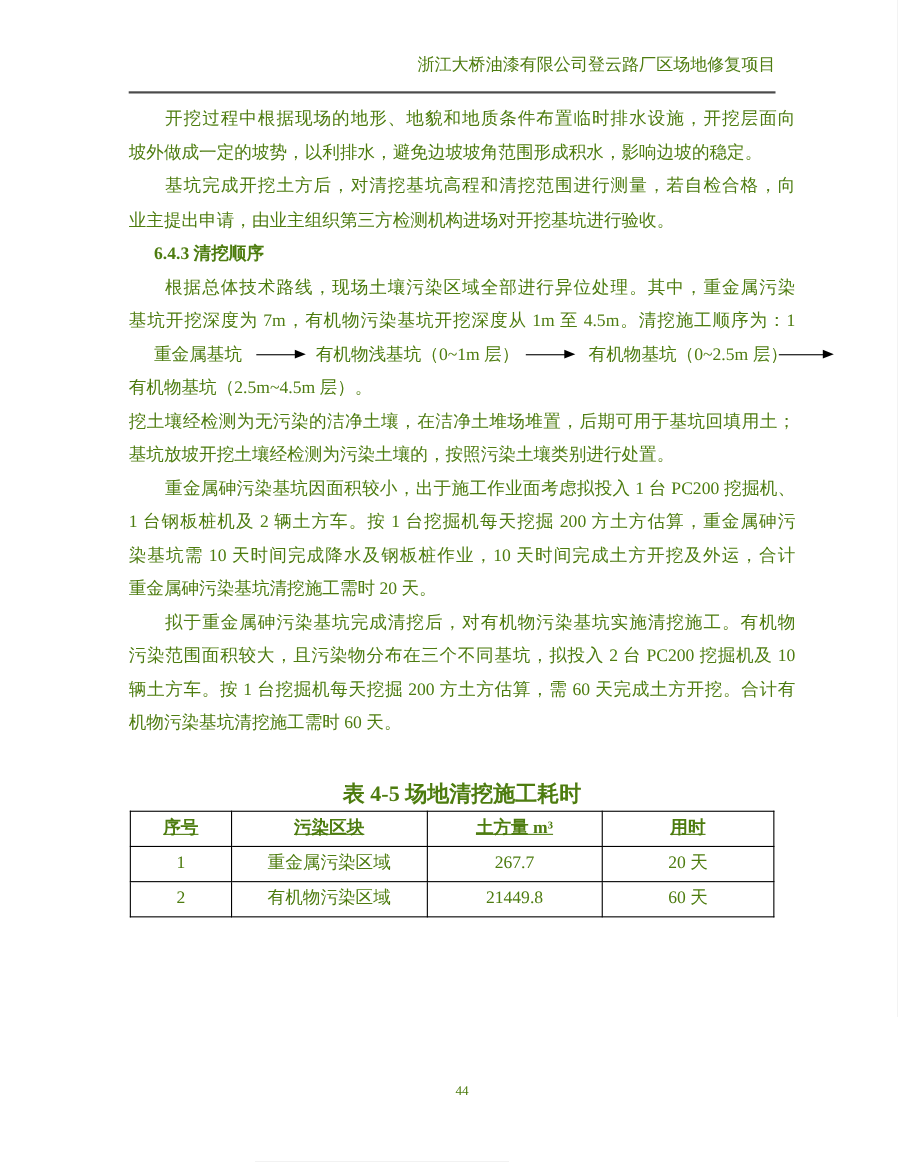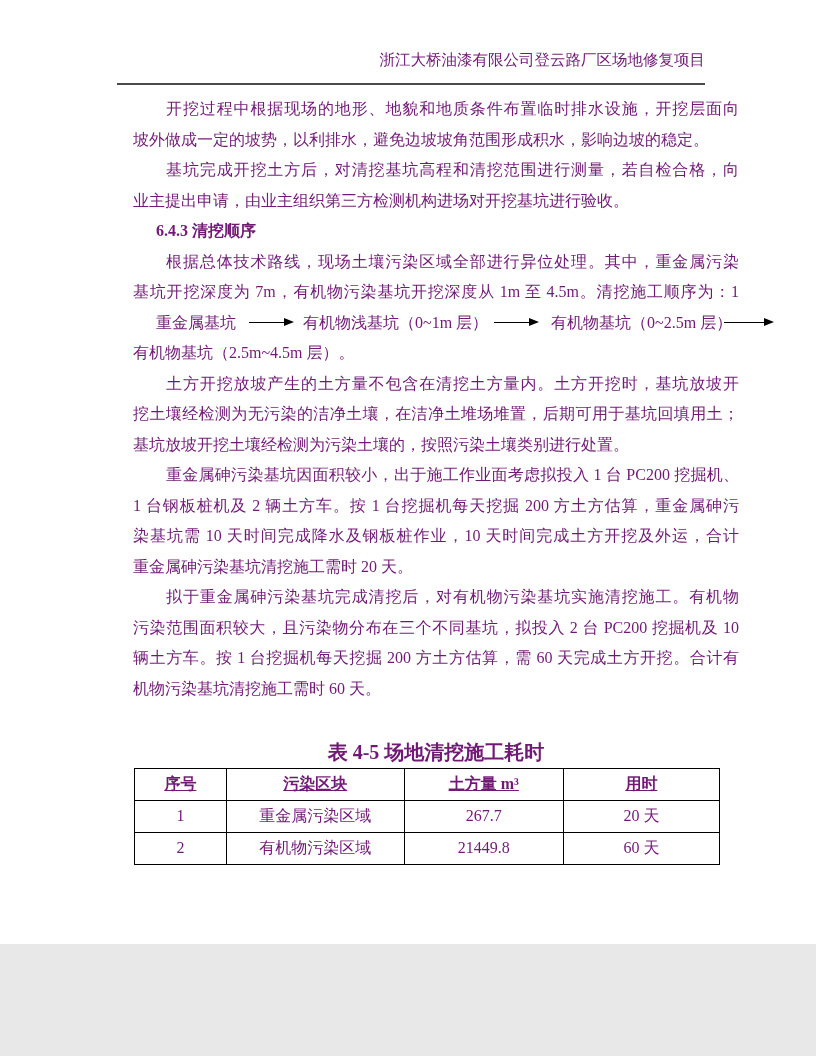--- a/index.html
+++ b/index.html
@@ -1,35 +1,35 @@
 <!DOCTYPE html>
 <html><head>
 <meta charset="utf-8">
 <style>
   html, body { margin: 0; padding: 0; background: #e8e8e8; }
   .page {
     position: relative;
-    width: 816px; height: 944px;
+    width: 816px; height: 1056px;
     margin: 0 auto;
     background: #ffffff;
     font-family: "Liberation Serif", "DejaVu Serif", serif;
-    color: #701a75;
+    color: #4d7c0f;
     overflow: hidden;
   }
   
   .page-header {
     position: absolute; top: 50px; left: 117px; width: 588px;
     text-align: right;
     font-size: 15.5px; line-height: 20px;
     padding-bottom: 13px;
     border-bottom: 2px solid #4a4a4a;
   }
   
   .content {
-    position: absolute; top: 94px; left: 133px; width: 606px;
+    position: absolute; top: 94px; left: 117px; width: 606px;
     font-size: 16px; line-height: 30.5px;
   }
   .ln {
     height: 30.5px;
     text-align: justify;
     text-align-last: justify;
     white-space: nowrap;
   }
   .ln.last { text-align: center; text-align-last: left; }
   .ln.indent { text-indent: 33px; }
@@ -116,21 +116,20 @@
       <span>重金属基坑</span>
       <span class="arrow a1"></span>
       <span>有机物浅基坑（0~1m 层）</span>
       <span class="arrow a2"></span>
       <span>有机物基坑（0~2.5m 层）</span>
       <span class="arrow a3"></span>
     </div>
 
     <div class="ln last">有机物基坑（2.5m~4.5m 层）。</div>
 
-    <div class="ln indent">土方开挖放坡产生的土方量不包含在清挖土方量内。土方开挖时，基坑放坡开</div>
     <div class="ln">挖土壤经检测为无污染的洁净土壤，在洁净土堆场堆置，后期可用于基坑回填用土；</div>
     <div class="ln last">基坑放坡开挖土壤经检测为污染土壤的，按照污染土壤类别进行处置。</div>
 
     <div class="ln indent">重金属砷污染基坑因面积较小，出于施工作业面考虑拟投入 1 台 PC200 挖掘机、</div>
     <div class="ln">1 台钢板桩机及 2 辆土方车。按 1 台挖掘机每天挖掘 200 方土方估算，重金属砷污</div>
     <div class="ln">染基坑需 10 天时间完成降水及钢板桩作业，10 天时间完成土方开挖及外运，合计</div>
     <div class="ln last">重金属砷污染基坑清挖施工需时 20 天。</div>
 
     <div class="ln indent">拟于重金属砷污染基坑完成清挖后，对有机物污染基坑实施清挖施工。有机物</div>
     <div class="ln">污染范围面积较大，且污染物分布在三个不同基坑，拟投入 2 台 PC200 挖掘机及 10</div>

